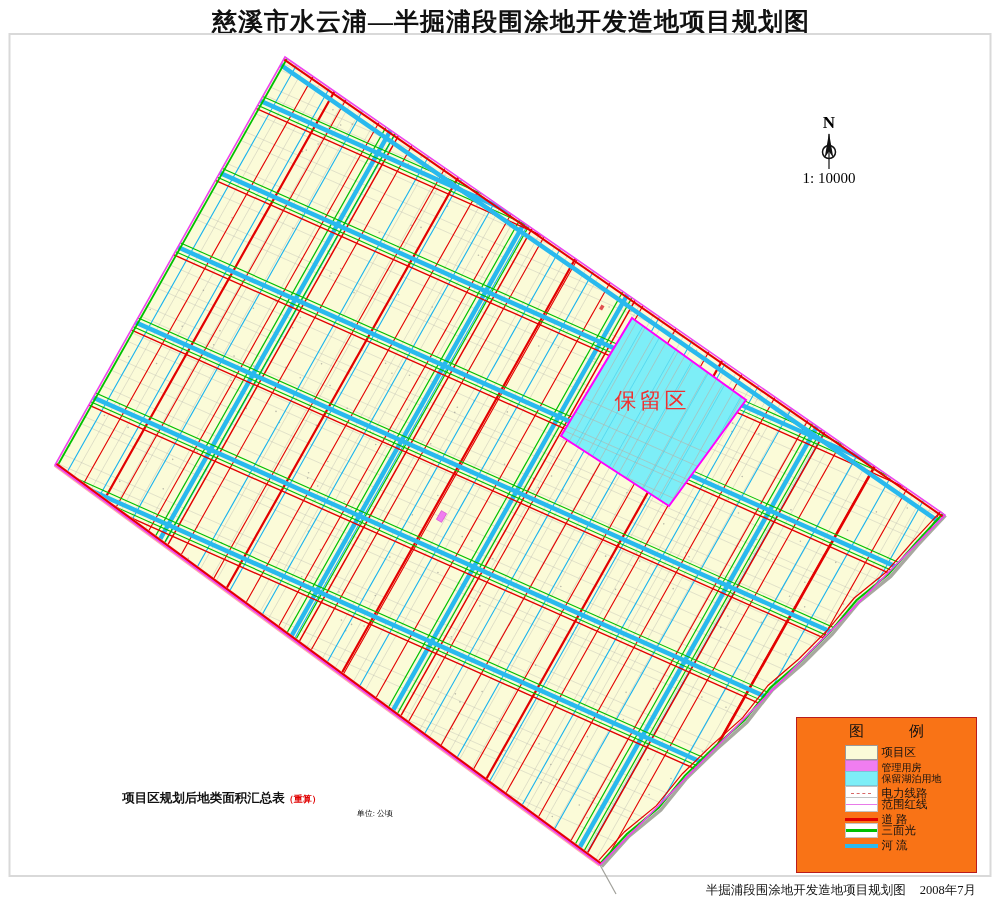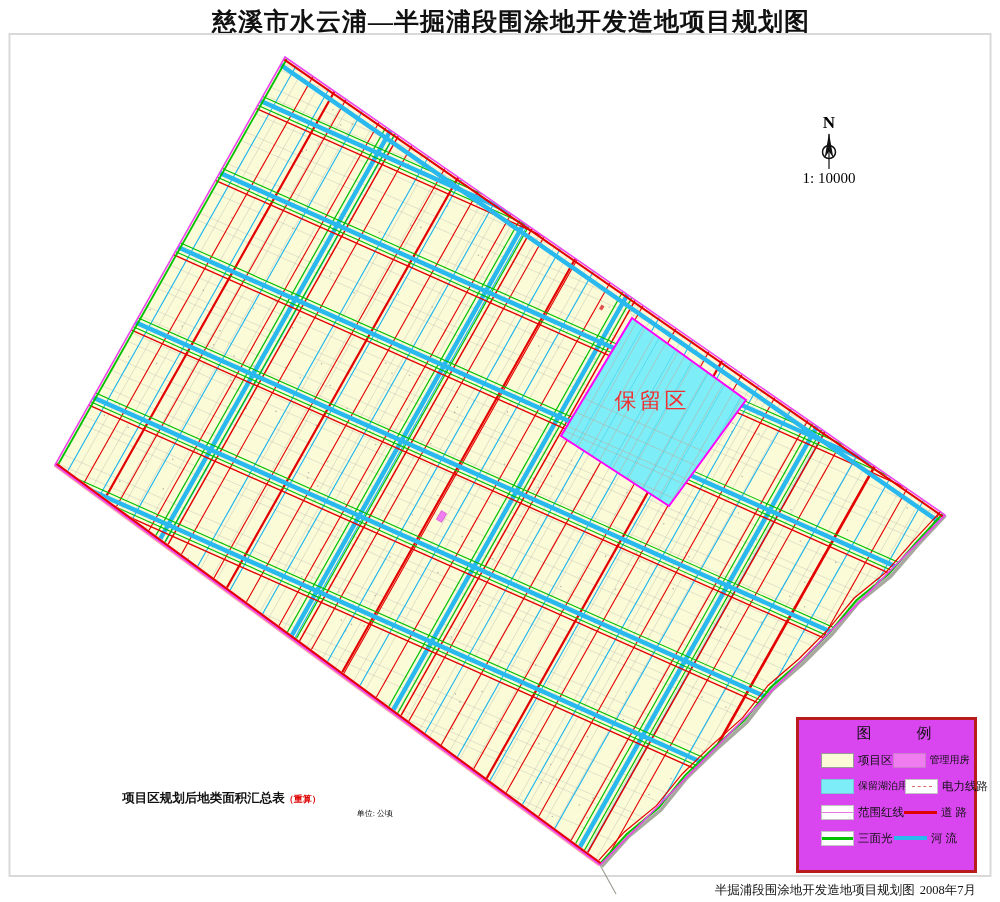--- a/index.html
+++ b/index.html
@@ -3,24 +3,24 @@
 <meta charset="utf-8">
 <style>
   html,body{margin:0;padding:0;background:#ffffff;}
   .sheet{position:relative;width:1000px;height:902px;background:#fff;overflow:hidden;
          font-family:"Liberation Serif", serif;color:#111;}
   .page-title{position:absolute;top:5px;left:0;width:100%;text-align:center;
               font-size:25px;font-weight:bold;letter-spacing:1px;margin-left:11px;}
   svg.map{position:absolute;left:0;top:0;}
 
   
-  .legend{position:absolute;left:796px;top:717px;width:181px;height:156px;background:#d946ef;
-          border:3px solid #b91c1c;box-sizing:border-box;padding:4px 7px 2px 22px;font-size:12px;}
+  .legend{position:absolute;left:796px;top:717px;width:181px;height:156px;background:#f97316;
+          border:1px solid #b91c1c;box-sizing:border-box;padding:4px 7px 2px 7px;font-size:12px;}
   .legend .lg-title{text-align:center;font-size:15px;margin-bottom:4px;}
-  .lg-row{display:flex;justify-content:space-between;align-items:center;height:26px;}
+  .lg-row{display:flex;justify-content:space-between;align-items:center;height:26px;flex-direction:column;}
   .lg-item{display:flex;align-items:center;gap:4px;width:84px;}
   .sw{width:33px;height:15px;flex:none;box-sizing:border-box;position:relative;
       display:flex;align-items:center;justify-content:center;}
   .sw-project{background:#fbfbd8;border:1px solid #9a9a9a;}
   .sw-mgmt{background:#f07df0;border:1px solid #cc7acc;
            background-image:radial-gradient(#ffd2ff 18%, rgba(0,0,0,0) 19%);background-size:4px 4px;}
   .sw-lake{background:#7deef7;border:1px solid #79c6d8;}
   .sw-box{background:#fff;border:1px solid #c3c3c3;}
   .ltop{width:100%;height:0;}
   .l-magenta{border-top:1.5px solid #e87ae8;}
@@ -38,21 +38,21 @@
   .tbl-note{color:#e00000;font-size:9px;font-weight:bold;}
   .tbl-unit{text-align:right;font-size:8px;margin:1px 2px 1px 0;}
   table.area{border-collapse:collapse;width:347px;table-layout:fixed;background:transparent;}
   table.area td{border:1px solid #3a3a3a;height:19px;text-align:center;padding:0;
                 font-size:9.5px;overflow:hidden;}
   table.area td.hd{font-size:10px;}
   table.area td.nb-h{border-bottom:none;}
   table.area td.nb-d{border-top:none;}
 
   .credit{position:absolute;top:882px;right:24px;font-size:12.5px;white-space:nowrap;}
-  .credit .dt{margin-left:5px;}
+  .credit .dt{margin-left:14px;}
 </style>
 </head>
 <body>
 
 <div class="sheet">
 
   <div class="page-title">慈溪市水云浦—半掘浦段围涂地开发造地项目规划图</div>
 
   <svg class="map" id="mapsvg" width="1000" height="902" viewBox="0 0 1000 902">
     <defs>

